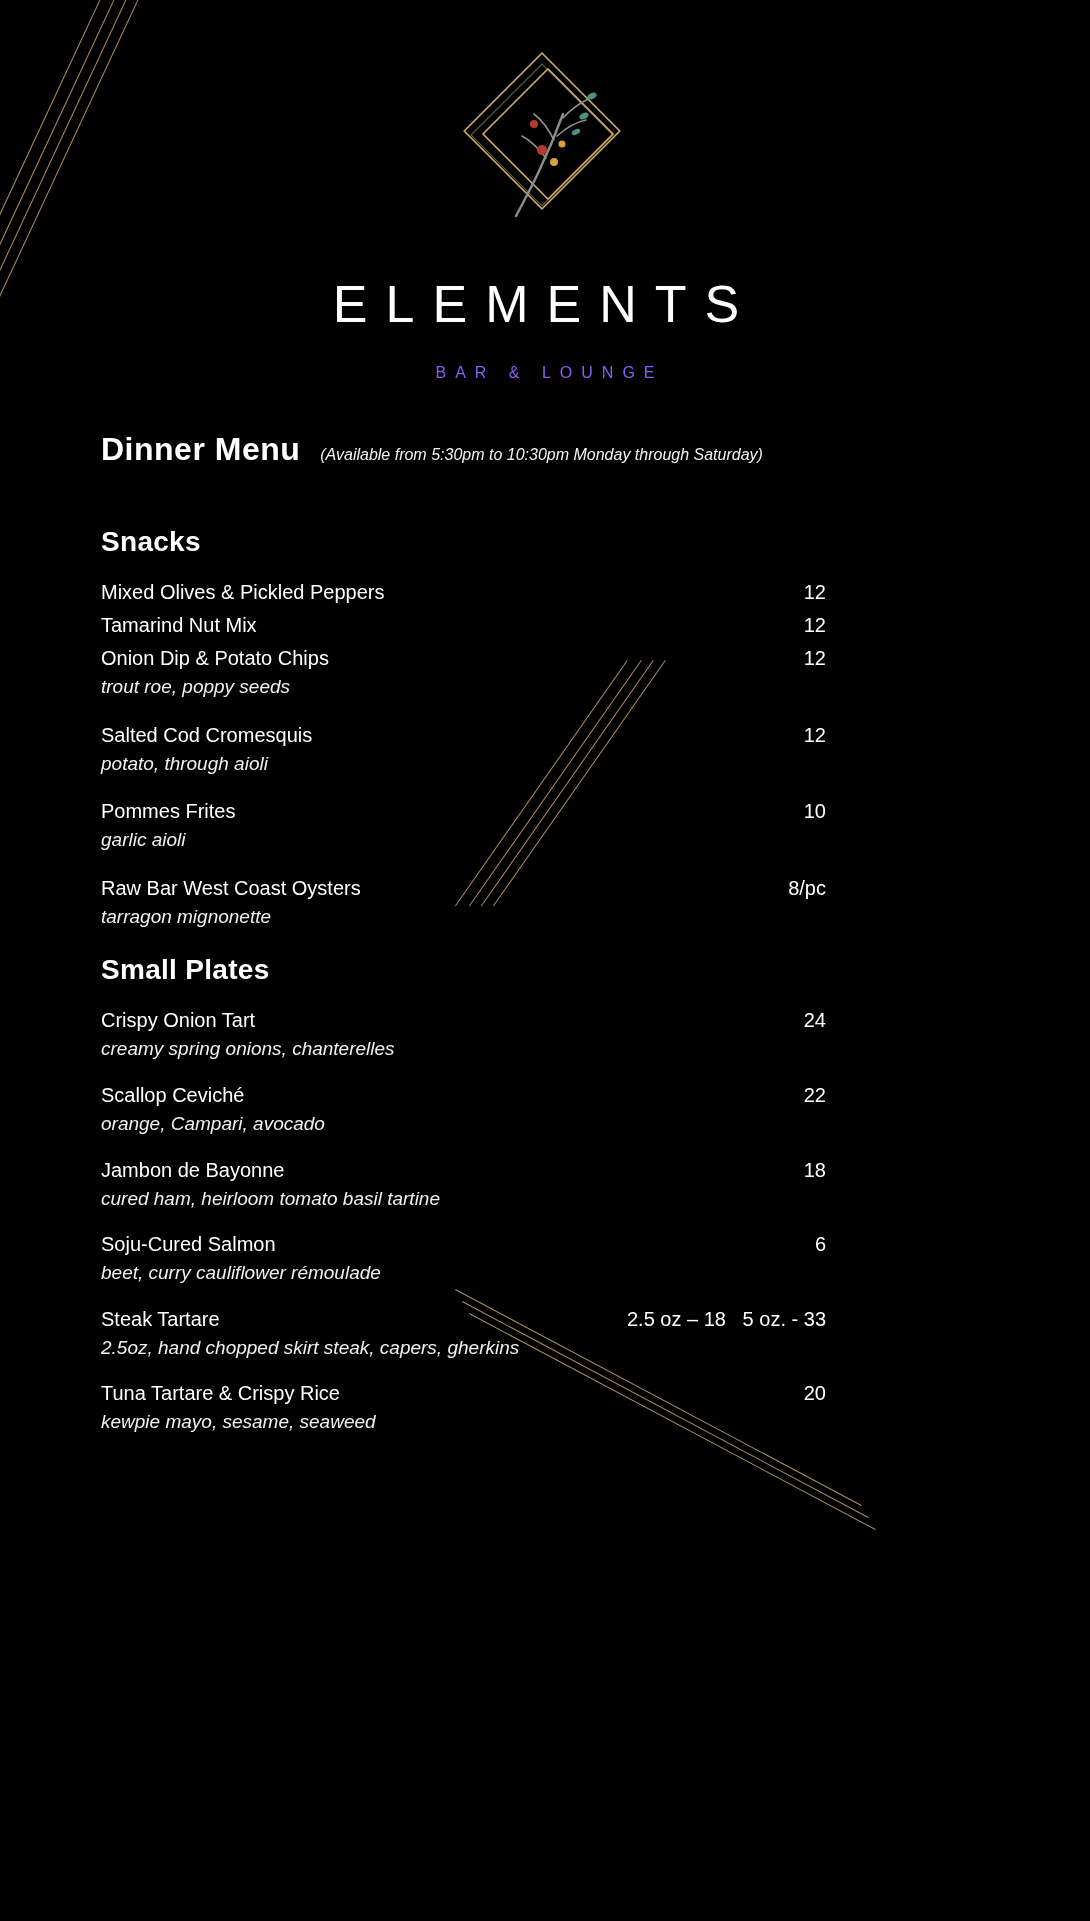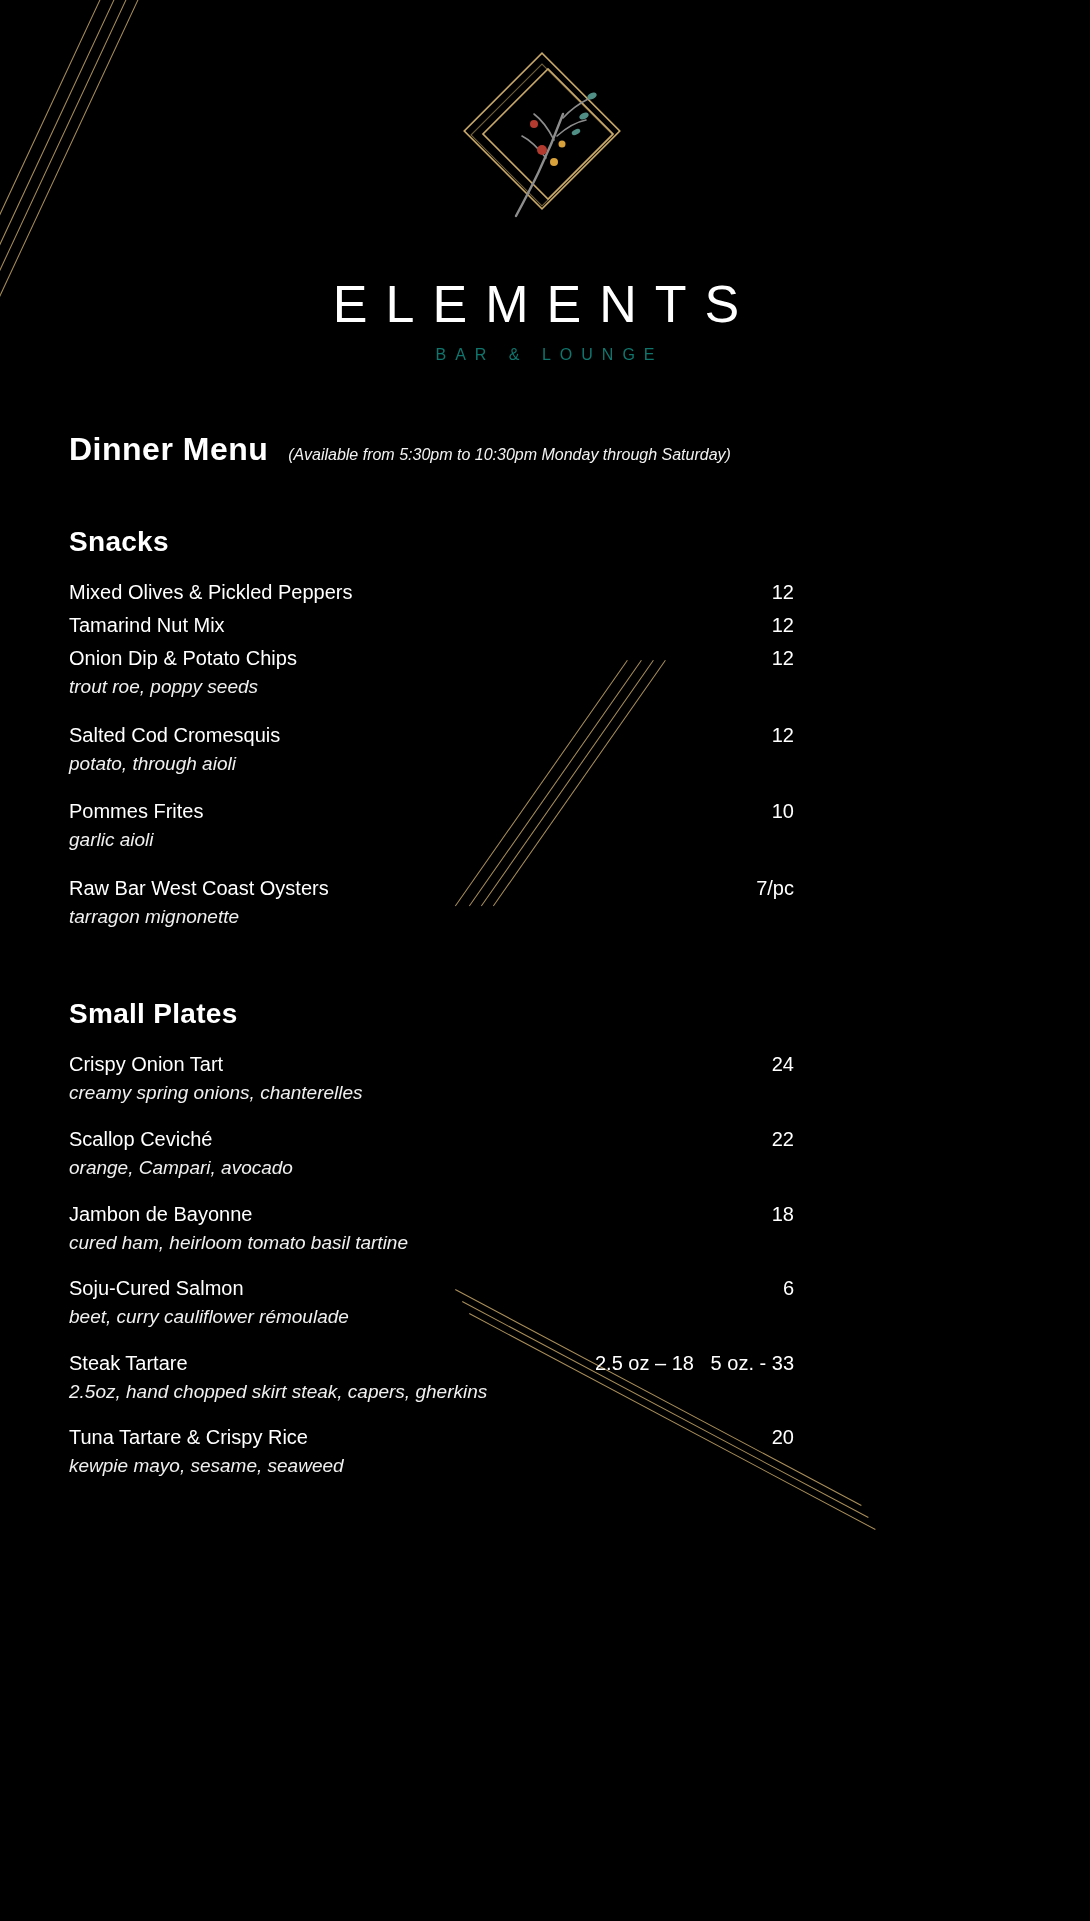--- a/index.html
+++ b/index.html
@@ -96,31 +96,31 @@
   }
   .brand-name {
     margin-top: 34px;
     font-size: 52px;
     letter-spacing: 18px;
     font-weight: 400;
     color: #ffffff;
     font-family: "Liberation Sans", sans-serif;
   }
   .brand-sub {
-    margin-top: 12px;
+    margin-top: 30px;
     font-size: 16px;
     letter-spacing: 9px;
-    color: #0f766e;
+    color: #8b5cf6;
     padding-left: 9px;
   }
 
   
   .content {
     position: absolute;
-    left: 69px;
+    left: 101px;
     top: 430px;
     width: 725px;
   }
 
   .menu-head {
     display: flex;
     align-items: baseline;
     margin-bottom: 58px;
   }
   .menu-head .title {
@@ -135,21 +135,21 @@
     color: #f2f2f2;
     margin-top: 16px;
   }
 
   .section-title {
     font-size: 28px;
     font-weight: bold;
     margin-bottom: 20px;
     letter-spacing: 0.3px;
   }
-  .section + .section { margin-top: 68px; }
+  .section + .section { margin-top: 24px; }
 
   .item {
     margin-bottom: 12px;
   }
   .item-row {
     display: flex;
     align-items: baseline;
     justify-content: space-between;
   }
   .item-name {
@@ -275,21 +275,21 @@
       <div class="item-row">
         <div class="item-name">Pommes Frites</div>
         <div class="item-price">10</div>
       </div>
       <div class="item-desc">garlic aioli</div>
     </div>
 
     <div class="item with-desc">
       <div class="item-row">
         <div class="item-name">Raw Bar West Coast Oysters</div>
-        <div class="item-price">7/pc</div>
+        <div class="item-price">8/pc</div>
       </div>
       <div class="item-desc">tarragon mignonette</div>
     </div>
 
   </div>
 
   <div class="section section-small">
     <div class="section-title">Small Plates</div>
 
     <div class="item with-desc">

